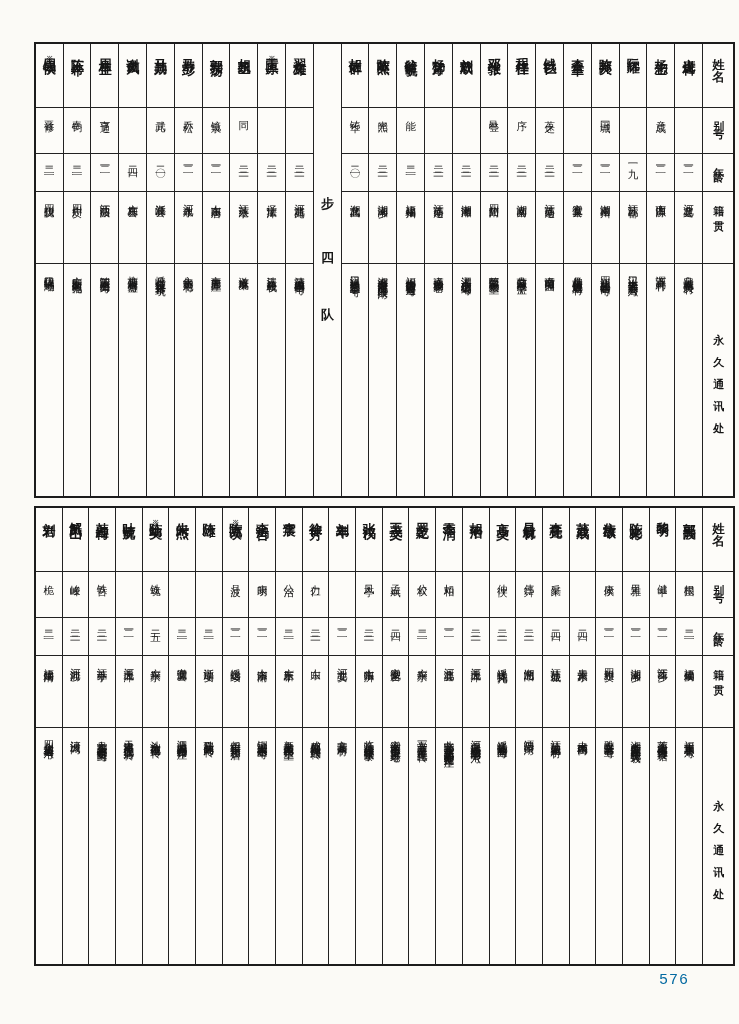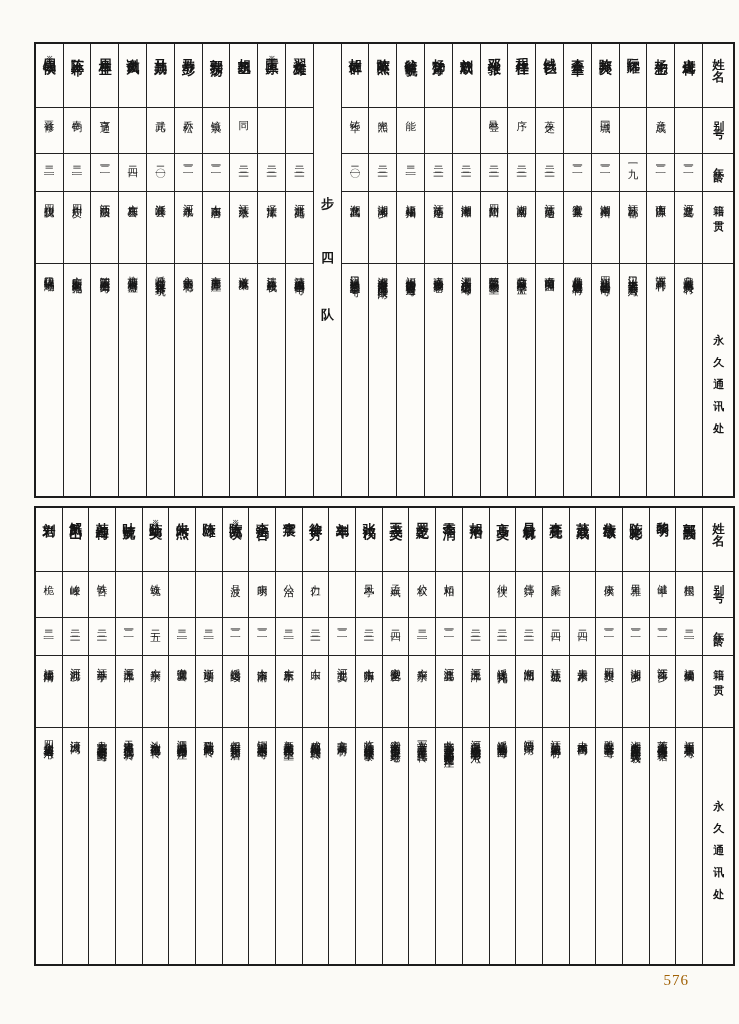--- a/index.html
+++ b/index.html
@@ -61,22 +61,22 @@
   .col.header .cell.address{font-size:11px;padding-top:0;}
   .col.header .cell.address .vtext{letter-spacing:22px;margin:auto;}
   
   .col.divider{justify-content:center;align-items:center;}
   .col.divider .vtext{
     font-size:13px;font-weight:700;letter-spacing:56px;margin:auto;
   }
   .mark{font-size:7px;letter-spacing:0;opacity:.8;}
   .page-number{
     position:absolute;top:972px;right:50px;
-    font-size:15px;letter-spacing:1px;color:#a16207;
-    font-family:Liberation Serif, serif;
+    font-size:15px;letter-spacing:1px;color:#0369a1;
+    font-family:Liberation Mono, monospace;
   }
 </style>
 </head>
 <body>
 
 <div class="sheet">
   <div class="roster top" id="table-top">
       <div class="col header">
         <div class="cell name">
           <span class="vtext">姓名</span>

